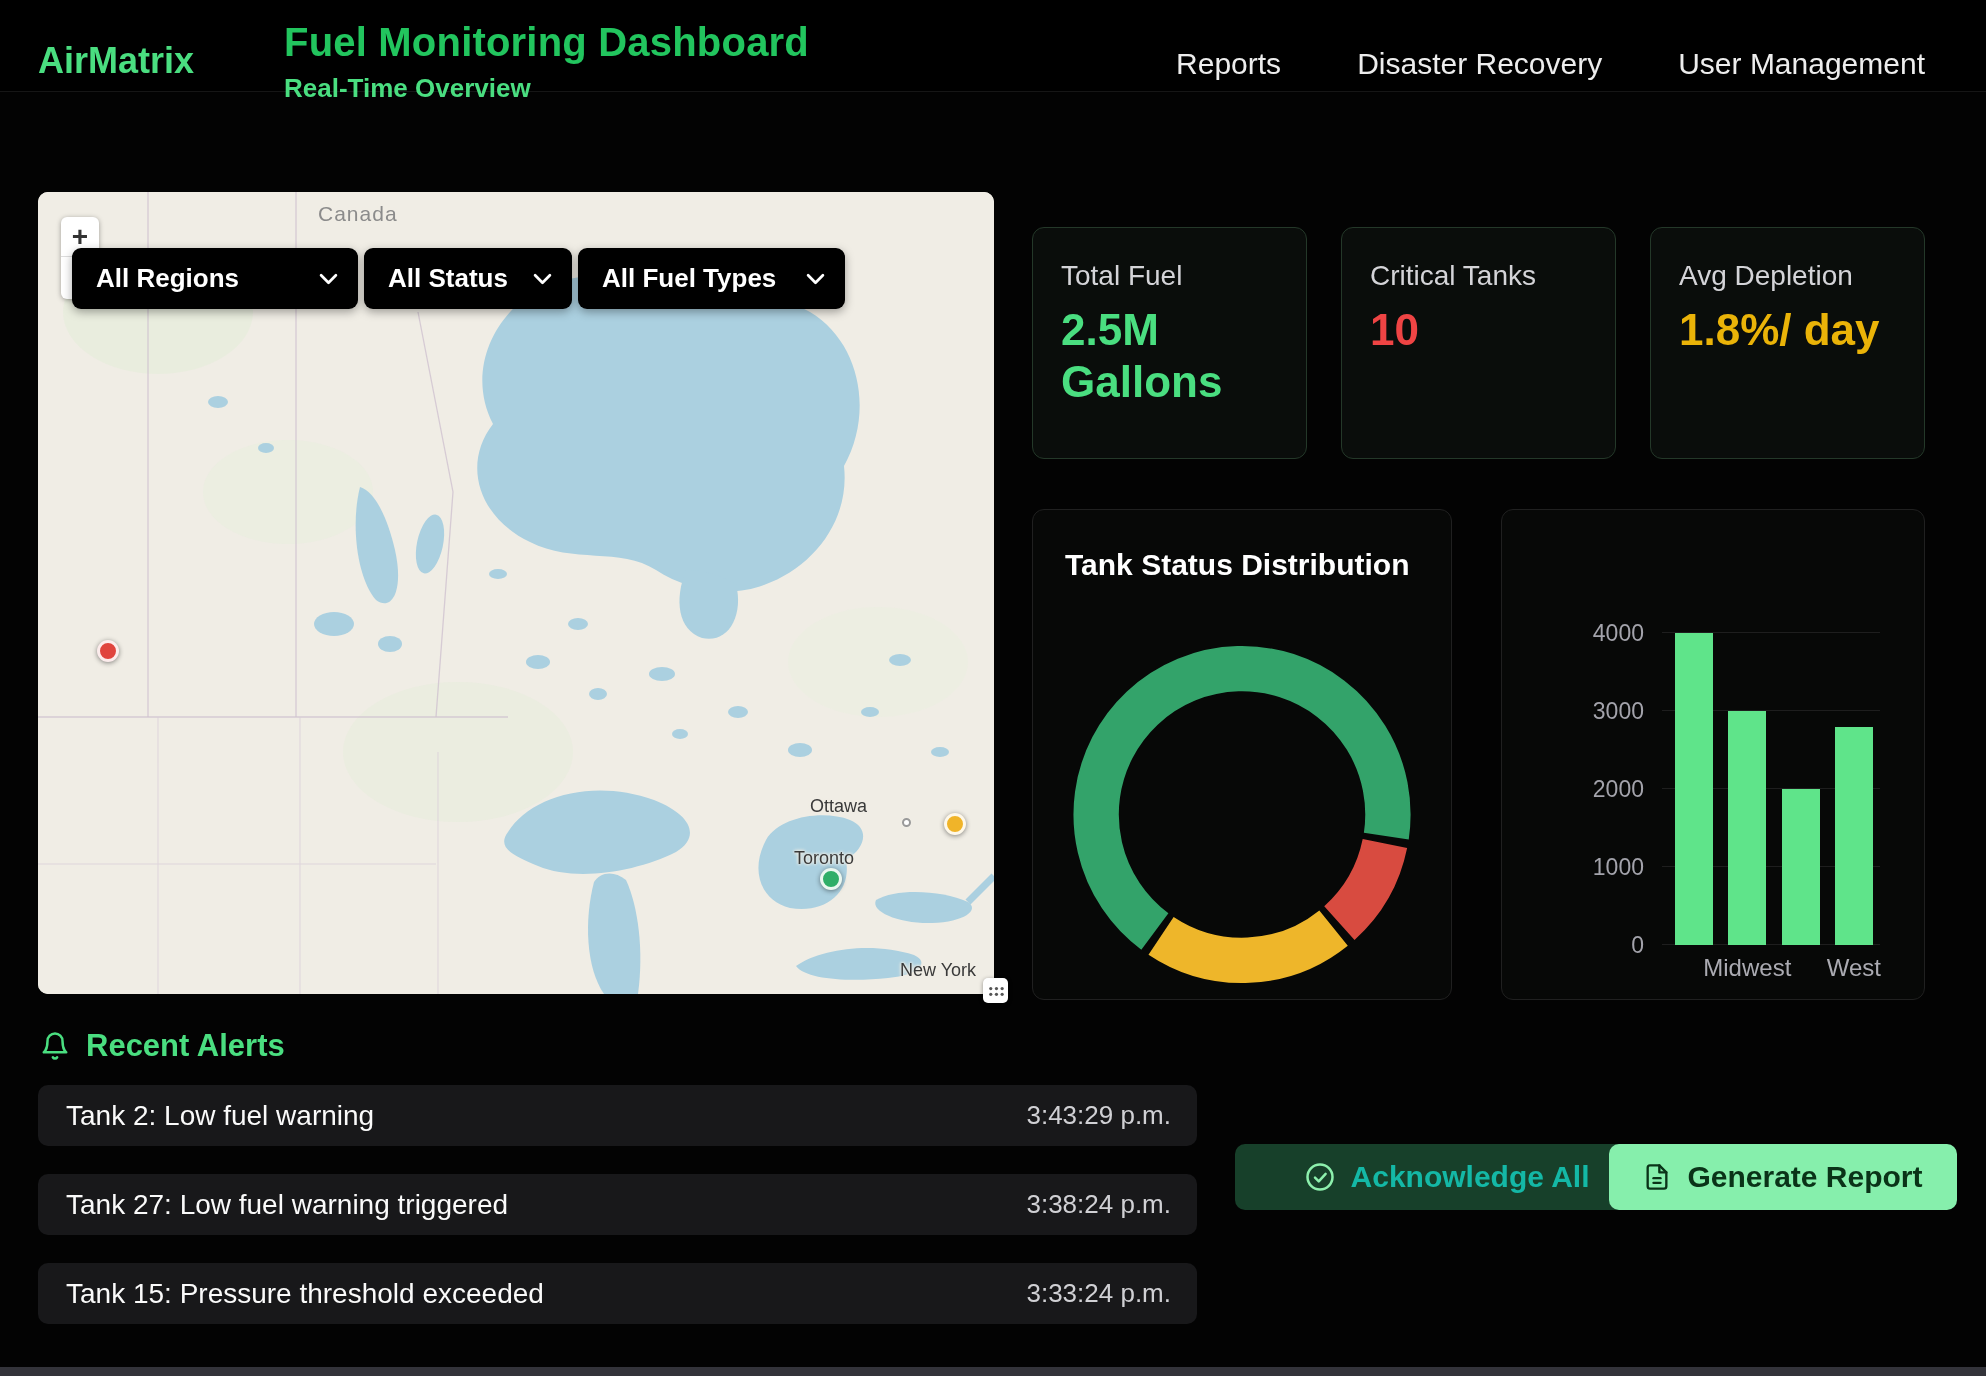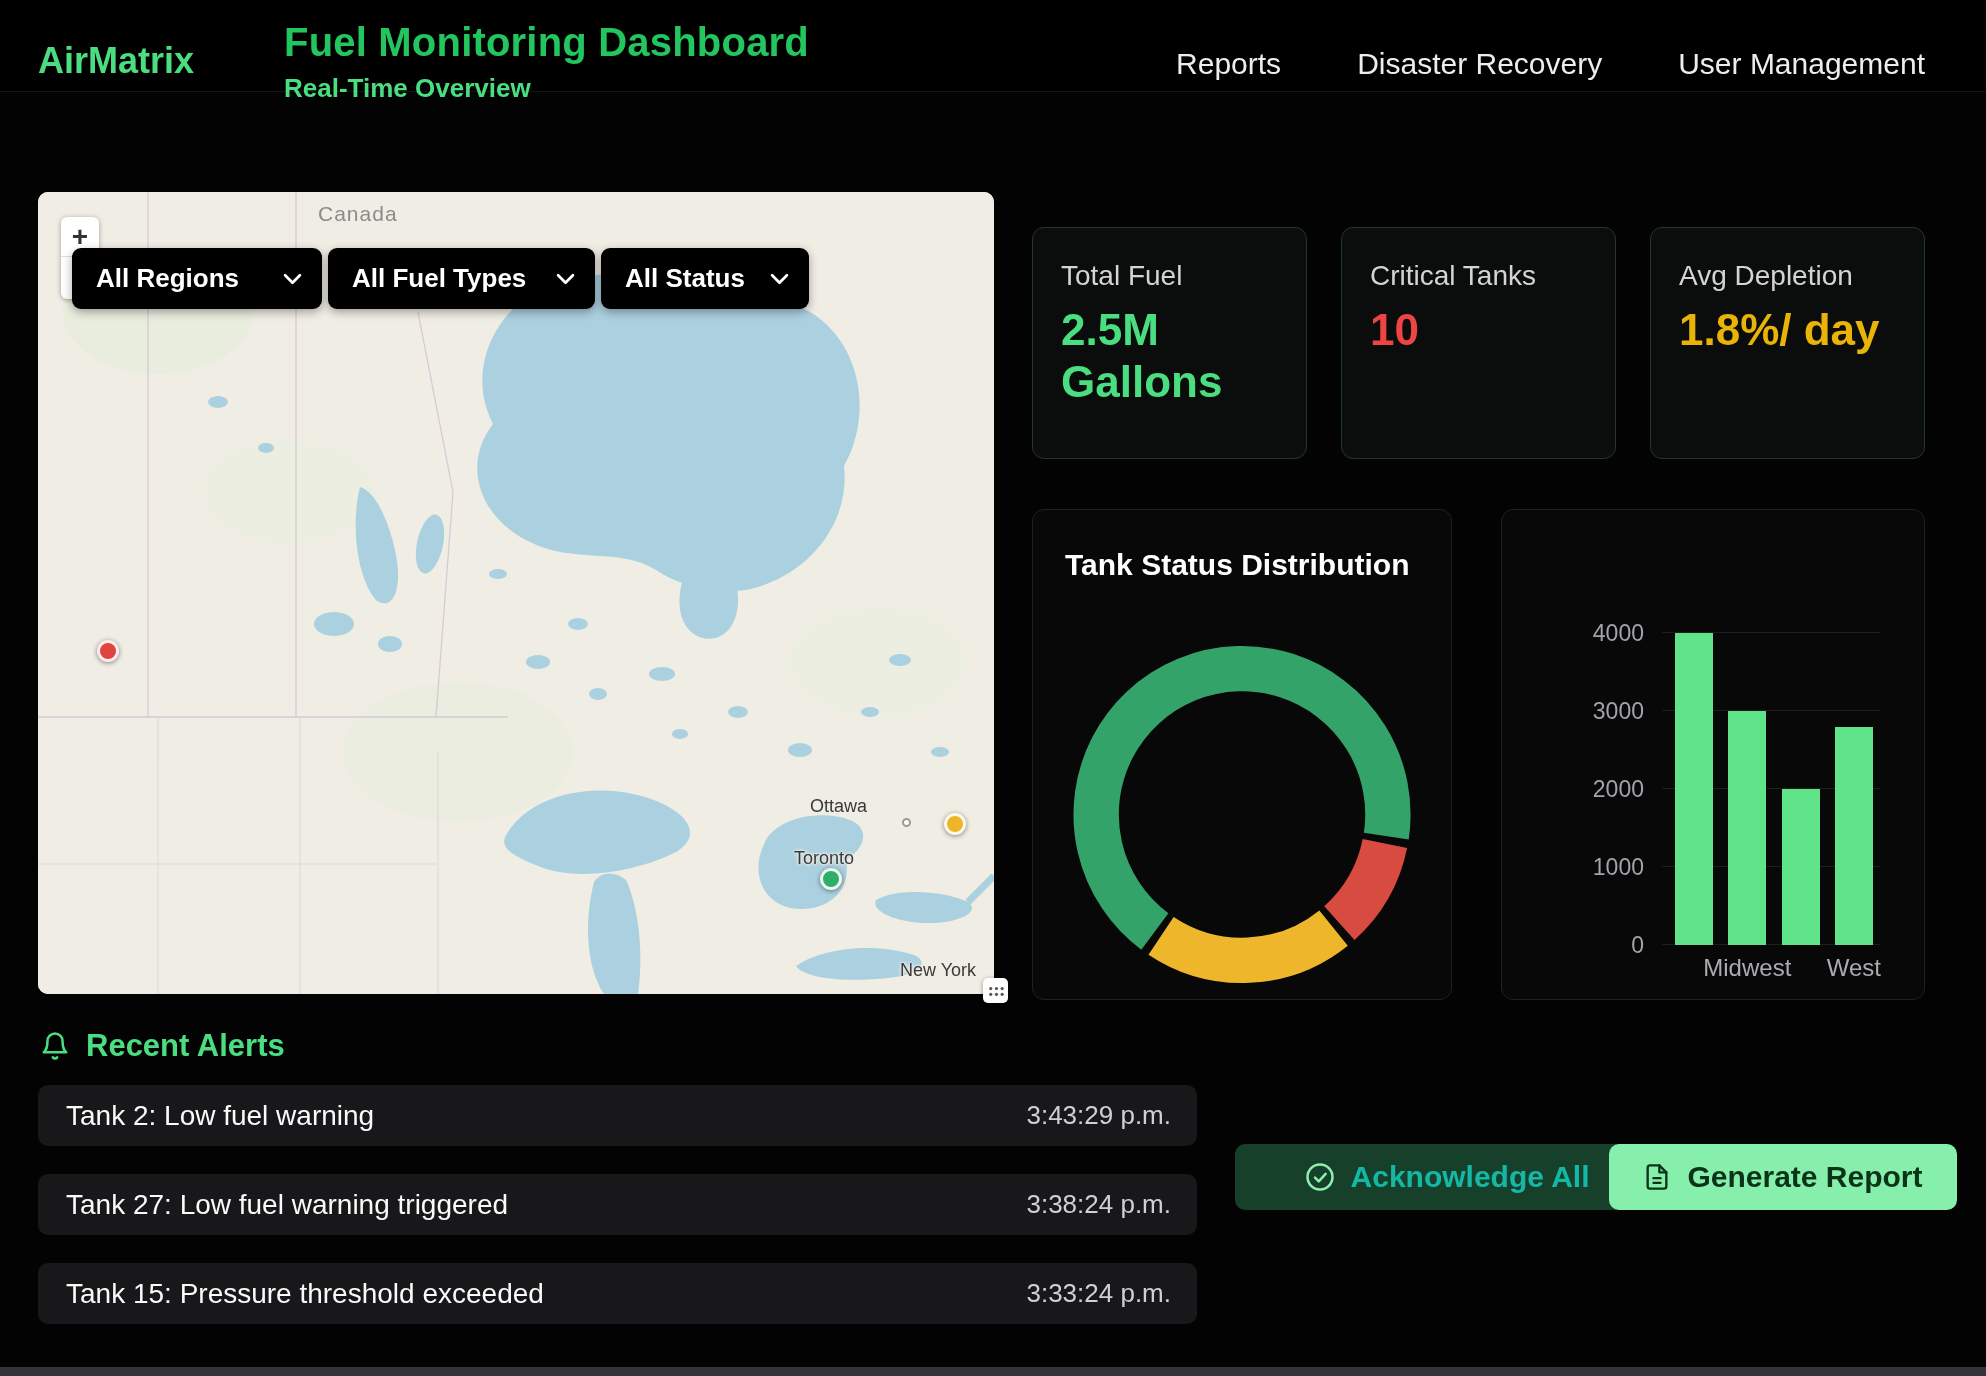--- a/index.html
+++ b/index.html
@@ -15,21 +15,21 @@
   .nav-item { font-size:30px; font-weight:500; color:#ededed; cursor:pointer; white-space:nowrap; }
 
   
   .map { position:absolute; left:38px; top:192px; width:956px; height:802px; border-radius:10px; overflow:hidden; background:#f0ede5; z-index:5; }
   .map svg.terrain { position:absolute; left:0; top:0; width:100%; height:100%; }
   .zoom-ctrl { position:absolute; left:23px; top:25px; width:38px; height:82px; background:#fff; border-radius:6px; box-shadow:0 1px 5px rgba(0,0,0,.35); z-index:6; }
   .zoom-in { height:40px; display:flex; align-items:center; justify-content:center; font-size:28px; font-weight:700; color:#333; border-bottom:1px solid #ddd; cursor:pointer; }
   .zoom-out { height:40px; display:flex; align-items:center; justify-content:center; font-size:28px; font-weight:700; color:#333; }
   .filters { position:absolute; left:34px; top:56px; display:flex; gap:6px; z-index:10; }
   .filter { height:61px; background:#000; border-radius:9px; color:#fff; font-weight:700; font-size:26px; display:flex; align-items:center; justify-content:space-between; padding:0 20px 0 24px; box-shadow:0 3px 10px rgba(0,0,0,.35); cursor:pointer; }
-  .filter.w1{ width:250px; } .filter.w2{ width:267px; } .filter.w3{ width:208px; }
+  .filter.w1{ width:286px; } .filter.w2{ width:267px; } .filter.w3{ width:208px; }
   .filter svg { margin-left:16px; flex:none; }
 
   .map-label { position:absolute; color:#3a3a3a; font-size:18px; text-shadow:0 0 3px #f0ede5,0 0 3px #f0ede5,0 0 4px #f0ede5; z-index:7; white-space:nowrap; }
   .map-label.country { color:#8b8b8b; font-size:21px; letter-spacing:1px; }
   .city-dot { position:absolute; width:9px; height:9px; border-radius:50%; background:#fff; border:2px solid #9a9a9a; z-index:7; }
   .marker { position:absolute; width:22px; height:22px; border-radius:50%; border:3px solid rgba(255,255,255,.9); box-shadow:0 1px 5px rgba(0,0,0,.45); transform:translate(-50%,-50%); z-index:8; cursor:pointer; }
   .resize-grip { position:absolute; left:983px; top:978px; width:25px; height:25px; background:#fff; border-radius:5px; box-shadow:0 1px 4px rgba(0,0,0,.4); z-index:9; display:flex; align-items:center; justify-content:center; cursor:grab; }
 
   
   .stats-row { position:absolute; left:1032px; top:227px; display:flex; gap:34px; z-index:5; }
@@ -135,28 +135,28 @@
     <div class="zoom-out">−</div>
   </div>
 
   <div class="filters">
     <div class="filter w1">
       <span>All Regions</span>
       <svg width="19" height="12" viewBox="0 0 18 11">
           <polyline points="2 2 9 9 16 2" fill="none" stroke="#fff" stroke-width="2.6" stroke-linecap="round" stroke-linejoin="round"></polyline>
         </svg>
     </div>
-    <div class="filter w2">
-      <span>All Fuel Types</span>
+    <div class="filter w3">
+      <span>All Status</span>
       <svg width="19" height="12" viewBox="0 0 18 11">
           <polyline points="2 2 9 9 16 2" fill="none" stroke="#fff" stroke-width="2.6" stroke-linecap="round" stroke-linejoin="round"></polyline>
         </svg>
     </div>
-    <div class="filter w3">
-      <span>All Status</span>
+    <div class="filter w2">
+      <span>All Fuel Types</span>
       <svg width="19" height="12" viewBox="0 0 18 11">
           <polyline points="2 2 9 9 16 2" fill="none" stroke="#fff" stroke-width="2.6" stroke-linecap="round" stroke-linejoin="round"></polyline>
         </svg>
     </div>
   </div>
 
   <div class="map-label country" style="left:280px; top:10px;">Canada</div>
   <div class="map-label" style="left:772px; top:604px;">Ottawa</div>
   <div class="city-dot" style="left:864px; top:626px;"></div>
   <div class="map-label" style="left:756px; top:656px;">Toronto</div>

